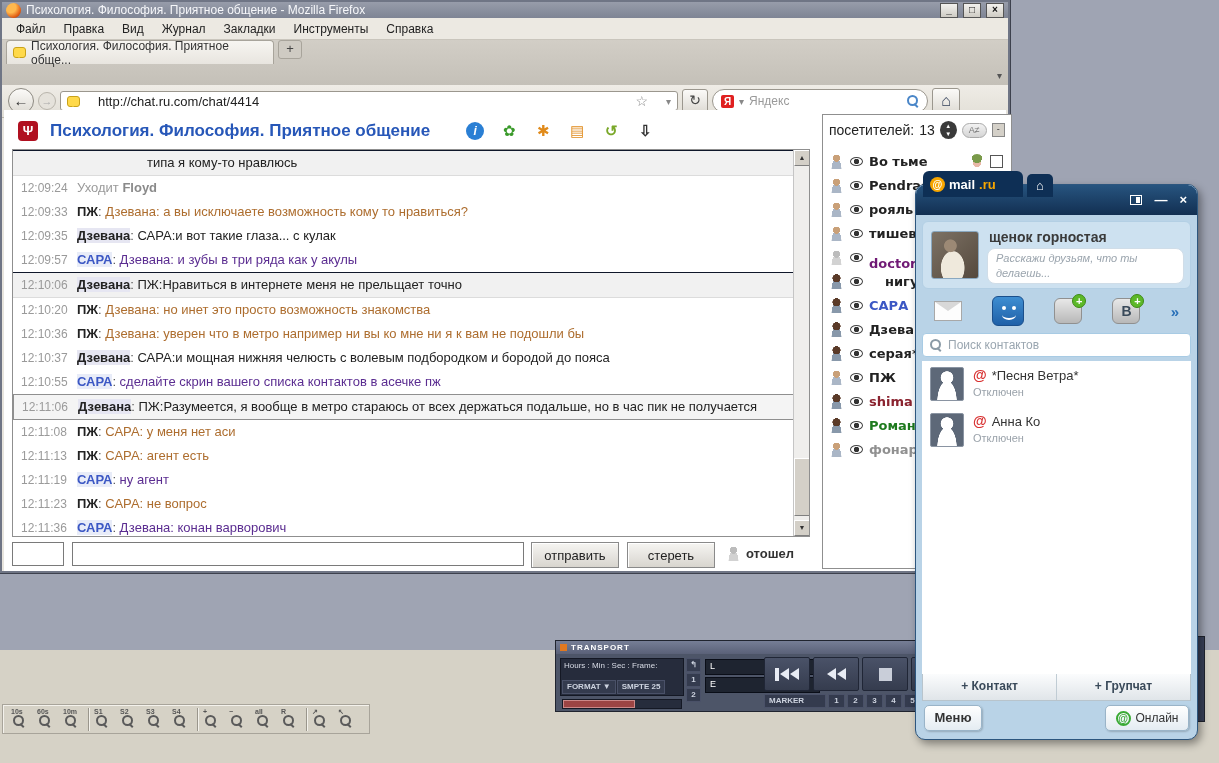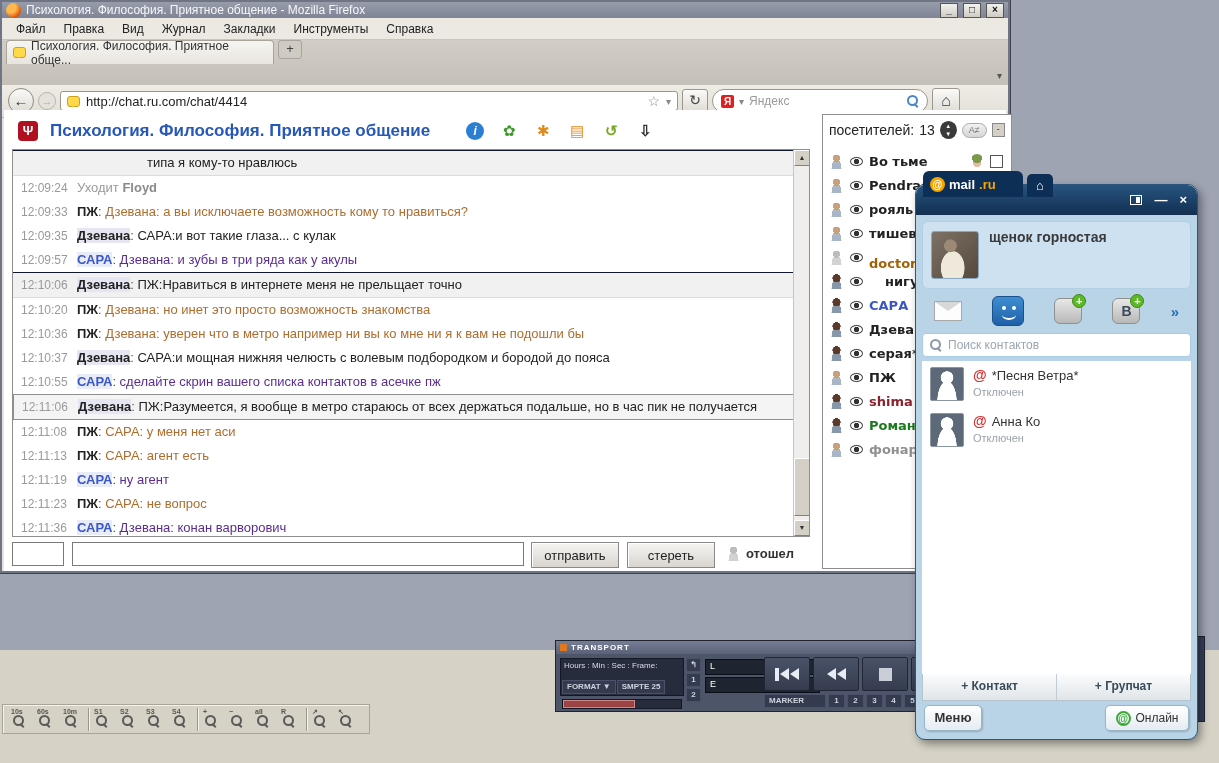--- a/index.html
+++ b/index.html
@@ -18,21 +18,21 @@
   .menu-item{font-size:12px;color:#222;padding:2px 8px}
   #ff-tabstrip{height:45px;background:linear-gradient(#d2cec6,#c4c0b8);display:flex;padding:0 4px;position:relative}
   #ff-tab{width:268px;height:24px;background:linear-gradient(#f7f5f1,#e8e5df);border:1px solid #a8a49b;border-bottom:none;border-radius:4px 4px 0 0;display:flex;align-items:center;gap:5px;padding:0 6px;font-size:12px;color:#333}
   .bubble-icon{width:13px;height:11px;background:#ffd94a;border:1px solid #c9a21a;border-radius:3px;position:relative;flex:none}
   .bubble-icon::after{content:"";position:absolute;left:2px;bottom:-4px;border:3px solid transparent;border-top-color:#ffd94a}
   #ff-newtab{width:24px;height:19px;margin:0 0 2px 4px;background:#cfcbc3;border:1px solid #a8a49b;border-radius:3px;text-align:center;font-size:13px;line-height:16px;color:#444}
   #ff-alltabs{position:absolute;right:6px;bottom:4px;font-size:10px;color:#555}
   #ff-navbar{height:33px;background:linear-gradient(#efece6,#e2dfd7);border-bottom:1px solid #b9b5ac;display:flex;align-items:center;padding:0 6px;gap:4px}
   #nav-back{width:26px;height:26px;border-radius:50%;background:linear-gradient(#fbfaf8,#dedbd4);border:1px solid #8d8a82;text-align:center;font-size:15px;line-height:23px;color:#333;font-weight:bold}
   #nav-fwd{width:18px;height:18px;border-radius:50%;background:#e5e2db;border:1px solid #b9b5ac;text-align:center;font-size:11px;line-height:16px;color:#aaa}
-  #url-box{width:618px;height:20px;background:#fff;border:1px solid #9b978e;border-radius:3px;display:flex;align-items:center;gap:6px;padding:0 6px}
+  #url-box{width:618px;height:20px;background:#fff;border:1px solid #9b978e;border-radius:3px;display:flex;align-items:center;gap:18px;padding:0 6px}
   #url-text{font-size:13px;color:#222;flex:1}
   .dim{color:#888;font-size:10px}
   #nav-reload{width:26px;height:24px;background:linear-gradient(#fbfaf8,#dedbd4);border:1px solid #9b978e;border-radius:3px;text-align:center;font-size:14px;line-height:21px;color:#444}
   #search-box{width:216px;height:24px;background:#fff;border:1px solid #9b978e;border-radius:12px;display:flex;align-items:center;gap:5px;padding:0 8px}
   .ya-icon{width:13px;height:13px;background:#e02020;border-radius:2px;color:#fff;font-size:10px;font-weight:bold;text-align:center;line-height:13px;flex:none}
   #search-ph{font-size:12px;color:#9a9a9a;flex:1}
   .mag{position:relative;width:12px;height:12px;flex:none}
   .mag::before{content:"";position:absolute;left:0;top:0;width:7px;height:7px;border:2px solid #4a86c8;border-radius:50%}
   .mag::after{content:"";position:absolute;left:8px;top:8px;width:2px;height:5px;background:#4a86c8;transform:rotate(-45deg)}
   .mag.gray::before{border-color:#8a9aa6}.mag.gray::after{background:#8a9aa6}
@@ -303,21 +303,21 @@
             <span class="v-name" style="color: rgb(34, 34, 34);">рояль к</span>
           </div>
           <div class="v-row">
             <span class="pav pav-m"></span>
             <span class="eye"></span>
             <span class="v-name" style="color: rgb(34, 34, 34);">тишево</span>
           </div>
           <div class="v-row">
             <span class="pav pav-g"></span>
             <span class="eye"></span>
-            <span class="v-name" style="color: #a16207; margin-top: 12px;">doctor</span>
+            <span class="v-name" style="color: #701a75; margin-top: 12px;">doctor</span>
           </div>
           <div class="v-row">
             <span class="pav pav-f"></span>
             <span class="eye"></span>
             <span class="v-name" style="color: rgb(34, 34, 34); margin-left: 16px;">нигугу</span>
           </div>
           <div class="v-row">
             <span class="pav pav-f"></span>
             <span class="eye"></span>
             <span class="v-name" style="color: rgb(59, 87, 196);">САРА</span>
@@ -486,20 +486,21 @@
       <div id="ag-ctls">
         <span class="ctl-compact"></span>
         <span class="ag-ctl">—</span>
         <span class="ag-ctl">×</span>
       </div>
     </div>
     <div id="ag-body">
       <div id="ag-profile">
         <div id="ag-avatar"></div>
         <div id="ag-name">щенок горностая</div>
+        <div id="ag-status">Расскажи друзьям, что ты делаешь...</div>
       </div>
       <div id="ag-toolbar">
         <span class="env"></span>
         <span class="tile tile-smile"></span>
         <span class="tile tile-gray">
             <span class="plus">+</span>
           </span>
         <span class="tile tile-gray tile-b">
             <span>B</span>
             <span class="plus">+</span>

